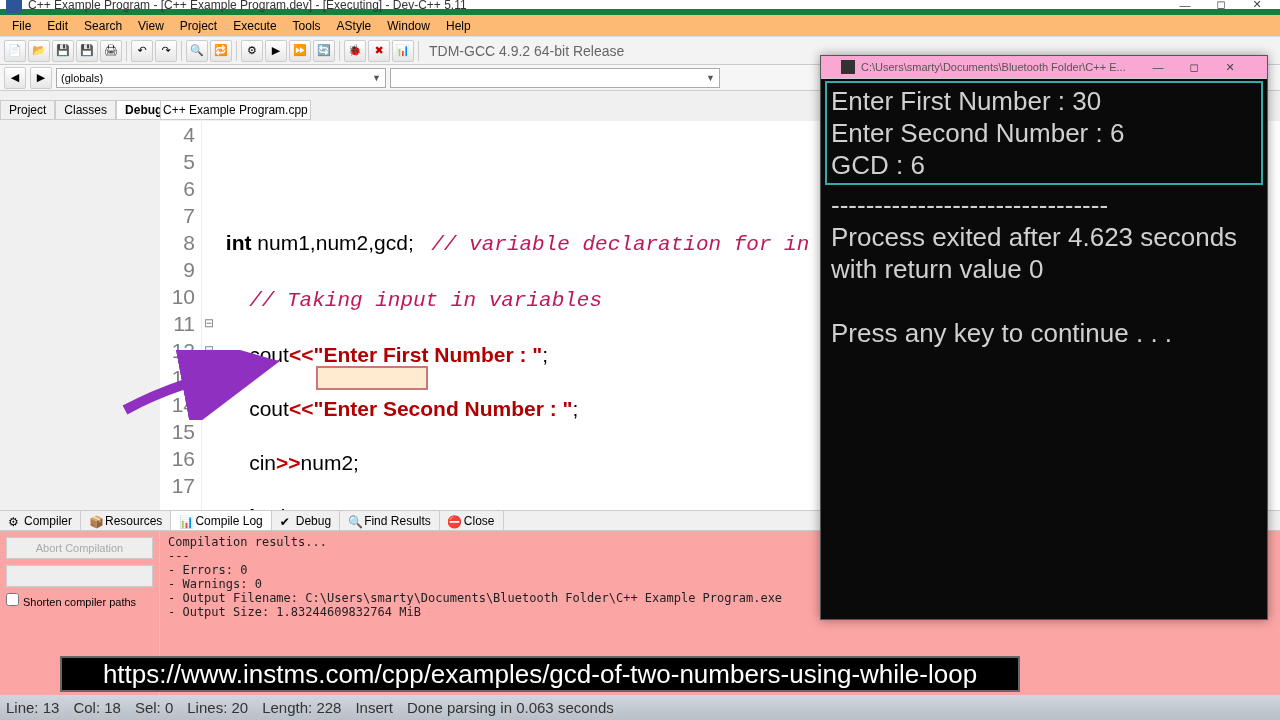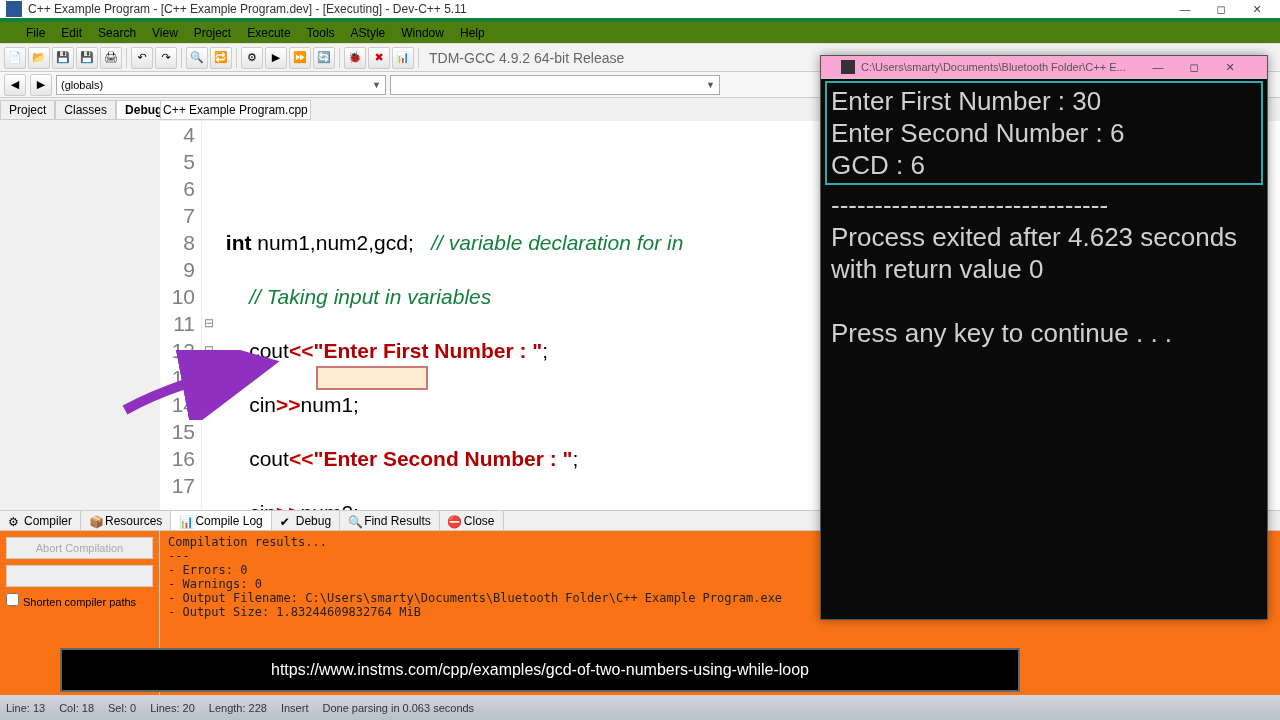--- a/index.html
+++ b/index.html
@@ -1,61 +1,61 @@
 <!DOCTYPE html>
 <html><head>
 <meta charset="utf-8">
 <style>
 * { margin:0; padding:0; box-sizing:border-box; font-family:"Segoe UI",Tahoma,sans-serif; }
 body { width:1280px; height:720px; background:#f0f0f0; position:relative; overflow:hidden; }
-.titlebar { height:22px; background:#fff; display:flex; align-items:center; padding:0 6px; font-size:12px; color:#333; border-bottom:4px solid #15803d; }
+.titlebar { height:15px; background:#fff; display:flex; align-items:center; padding:0 6px; font-size:12px; color:#333; border-bottom:6px solid #15803d; }
 .titlebar .wicon { width:16px; height:16px; background:#2b5797; margin-right:6px; }
 .titlebar .spacer { flex:1; }
 .winctl { display:flex; gap:2px; }
 .winctl div { width:34px; height:20px; display:flex; align-items:center; justify-content:center; font-size:11px; color:#444; }
-.menubar { height:22px; background:#4d7c0f; display:flex; align-items:center; padding:0 18px; font-size:12px; border-bottom:1px solid #ddd; }
+.menubar { height:22px; background:#fdba74; display:flex; align-items:center; padding:0 4px; font-size:12px; border-bottom:1px solid #ddd; }
 .menubar span { padding:2px 8px; }
 .toolbar { height:28px; background:#f3f3f3; display:flex; align-items:center; padding:0 4px; gap:2px; border-bottom:1px solid #ccc; }
 .tbicon { width:22px; height:22px; border:1px solid #ccc; background:linear-gradient(#fff,#e6e6e6); border-radius:2px; display:flex; align-items:center; justify-content:center; font-size:11px; }
 .tbsep { width:1px; height:20px; background:#ccc; margin:0 2px; }
 .tbtext { font-size:14px; color:#666; padding:0 6px; }
 .toolbar2 { height:26px; background:#f6f6f6; display:flex; align-items:center; padding:0 4px; gap:4px; border-bottom:1px solid #ccc; }
 .combo { height:20px; border:1px solid #aaa; background:#fff; font-size:11px; padding:0 4px; display:flex; align-items:center; min-width:60px; }
 .combo.wide { flex:0 0 330px; justify-content:space-between; }
 .combo .dd { font-size:9px; color:#555; }
 .sidetabs { position:absolute; left:0; top:100px; height:20px; display:flex; font-size:12px; }
 .sidetabs div { padding:2px 8px; border:1px solid #ccc; background:#f0f0f0; }
 .sidetabs div.act { background:#fff; font-weight:bold; }
 .editortabs { position:absolute; left:160px; top:100px; height:20px; display:flex; font-size:12px; }
 .editortabs div { padding:2px 2px; border:1px solid #ccc; background:#fff; display:flex; gap:6px; align-items:center; }
 .editor { position:absolute; left:160px; top:121px; right:0; bottom:210px; background:#fff; font-family:Consolas,monospace; font-size:21px; line-height:27px; display:flex; }
 .gutter { width:42px; text-align:right; color:#808080; padding-right:6px; background:#fff; border-right:1px solid #eee; }
 .fold { width:14px; color:#888; font-size:12px; text-align:center; }
 .code { flex:1; white-space:pre; padding-left:4px; position:relative; }
 .kw { color:#000; font-weight:bold; }
 .str { color:#b00000; font-weight:bold; }
-.cmt { color:#15803d; font-style:italic; }
+.cmt { color:#be185d; font-style:italic;font-family:Liberation Mono, monospace; }
 .op { color:#c00000; font-weight:bold; }
 .num { color:#800080; }
 .und { text-decoration:underline; text-decoration-color:#1e6fd6; text-decoration-thickness:3px; }
 .hl-line { position:absolute; left:0; right:0; height:27px; background:#cde8ff; z-index:-1; }
 .hl-box { position:absolute; border:2px solid #c77; background:rgba(255,200,120,0.35); }
 .pink-box { position:absolute; border:3px solid #c030c0; background:rgba(255,200,230,0.35); z-index:-2; }
 .arrow { position:absolute; left:120px; top:350px; width:160px; height:70px; z-index:5; }
 .arrow svg { width:100%; height:100%; }
 .bottom-tabs { position:absolute; left:0; right:0; bottom:190px; height:20px; display:flex; font-size:12px; background:#f0f0f0; border-top:1px solid #ccc; }
 .bottom-tabs div { padding:2px 8px; display:flex; gap:4px; align-items:center; border-right:1px solid #ccc; }
 .bottom-tabs .ico { width:12px; height:12px; }
 .bottom-tabs div.act { background:#fff; }
-.bottom-panel { position:absolute; left:0; right:0; bottom:25px; height:165px; background:#f97316; display:flex; border-top:1px solid #ccc; }
+.bottom-panel { position:absolute; left:0; right:0; bottom:25px; height:165px; background:#fca5a5; display:flex; border-top:1px solid #ccc; }
 .bp-left { width:160px; border-right:1px solid #ccc; padding:6px; display:flex; flex-direction:column; gap:6px; font-size:11px; }
 .btn-dis { height:22px; border:1px solid #ccc; background:#eee; color:#aaa; display:flex; align-items:center; justify-content:center; }
 .bp-log { flex:1; font-family:Consolas,monospace; font-size:12px; padding:4px 8px; white-space:pre; overflow:hidden; color:#222; }
-.statusbar { position:absolute; left:0; right:0; bottom:0; height:25px; background:linear-gradient(#d0d6dc,#b8c0c8); display:flex; align-items:center; font-size:11px; color:#333; padding:0 6px; gap:14px; }
-.urlbar { position:absolute; left:60px; bottom:28px; width:960px; height:44px; background:#000; color:#fff; font-size:16px; display:flex; align-items:center; justify-content:center; font-family:Arial,sans-serif; border:2px solid #666; z-index:20; }
+.statusbar { position:absolute; left:0; right:0; bottom:0; height:25px; background:linear-gradient(#d0d6dc,#b8c0c8); display:flex; align-items:center; font-size:15px; color:#333; padding:0 6px; gap:14px; }
+.urlbar { position:absolute; left:60px; bottom:28px; width:960px; height:36px; background:#000; color:#fff; font-size:26px; display:flex; align-items:center; justify-content:center; font-family:Arial,sans-serif; border:2px solid #666; z-index:20; }
 .console { position:absolute; right:12px; top:55px; width:448px; height:565px; background:#0a0a0a; border:1px solid #555; box-shadow:0 0 10px rgba(0,0,0,0.4); z-index:10; display:flex; flex-direction:column; }
 .console-title { height:23px; background:#f9a8d4; display:flex; align-items:center; padding:0 20px; font-size:11px; color:#555; border-bottom:1px solid #ccc; }
 .console-title .cicon { width:14px; height:14px; background:#333; margin-right:6px; }
 .console-title .spacer { flex:1; }
 .console-body { flex:1; color:#d0d0d0; font-family:Consolas,monospace; font-size:26px; line-height:32px; padding:6px 10px; white-space:pre-wrap; }
 .chk { margin-right:4px; }
 </style>
 </head>
 <body>
 
@@ -166,21 +166,20 @@
       <div>&nbsp;</div>
       <div>&nbsp;</div>
   </div>
   <div class="code">
     <div class="pink-box" style="left:30px; top:188px; width:560px; height:168px;"></div>
     <div class="hl-line" style="top:243px;"></div>
     <div class="hl-box" style="left:100px; top:245px; width:112px; height:24px;"></div>
 <div> <span class="kw">int</span><span> num1,num2,gcd;   </span><span class="cmt">// variable declaration for in</span></div>
 <div>     <span class="cmt">// Taking input in variables</span></div>
 <div>     <span>cout</span><span class="op">&lt;&lt;</span><span class="str">"Enter First Number : "</span><span>;</span></div>
-<div>     <span>cin</span><span class="op">&gt;&gt;</span><span>num1;</span></div>
 <div>     <span>cout</span><span class="op">&lt;&lt;</span><span class="str">"Enter Second Number : "</span><span>;</span></div>
 <div>     <span>cin</span><span class="op">&gt;&gt;</span><span>num2;</span></div>
 <div>     <span class="kw">int</span><span> i = </span><span class="num">1</span><span>;</span></div>
 <div>     <span class="kw">while</span><span> ( i </span><span class="op">&lt;=</span><span class="und"> num1 </span><span class="op und">&amp;&amp;</span><span> i </span><span class="op">&lt;=</span><span class="und"> num2 ) {</span></div>
 <div>       <span class="kw">if</span><span> ( num1 </span><span class="op und">%</span><span class="und"> i </span><span class="op">==</span><span> 0 </span><span class="op und">&amp;&amp;</span><span class="und"> num2 </span><span class="op und">%</span><span class="und"> i </span><span class="op">==</span><span> 0 ) {</span></div>
 <div>         <span>gcd = i;</span></div>
 
 
 
 

